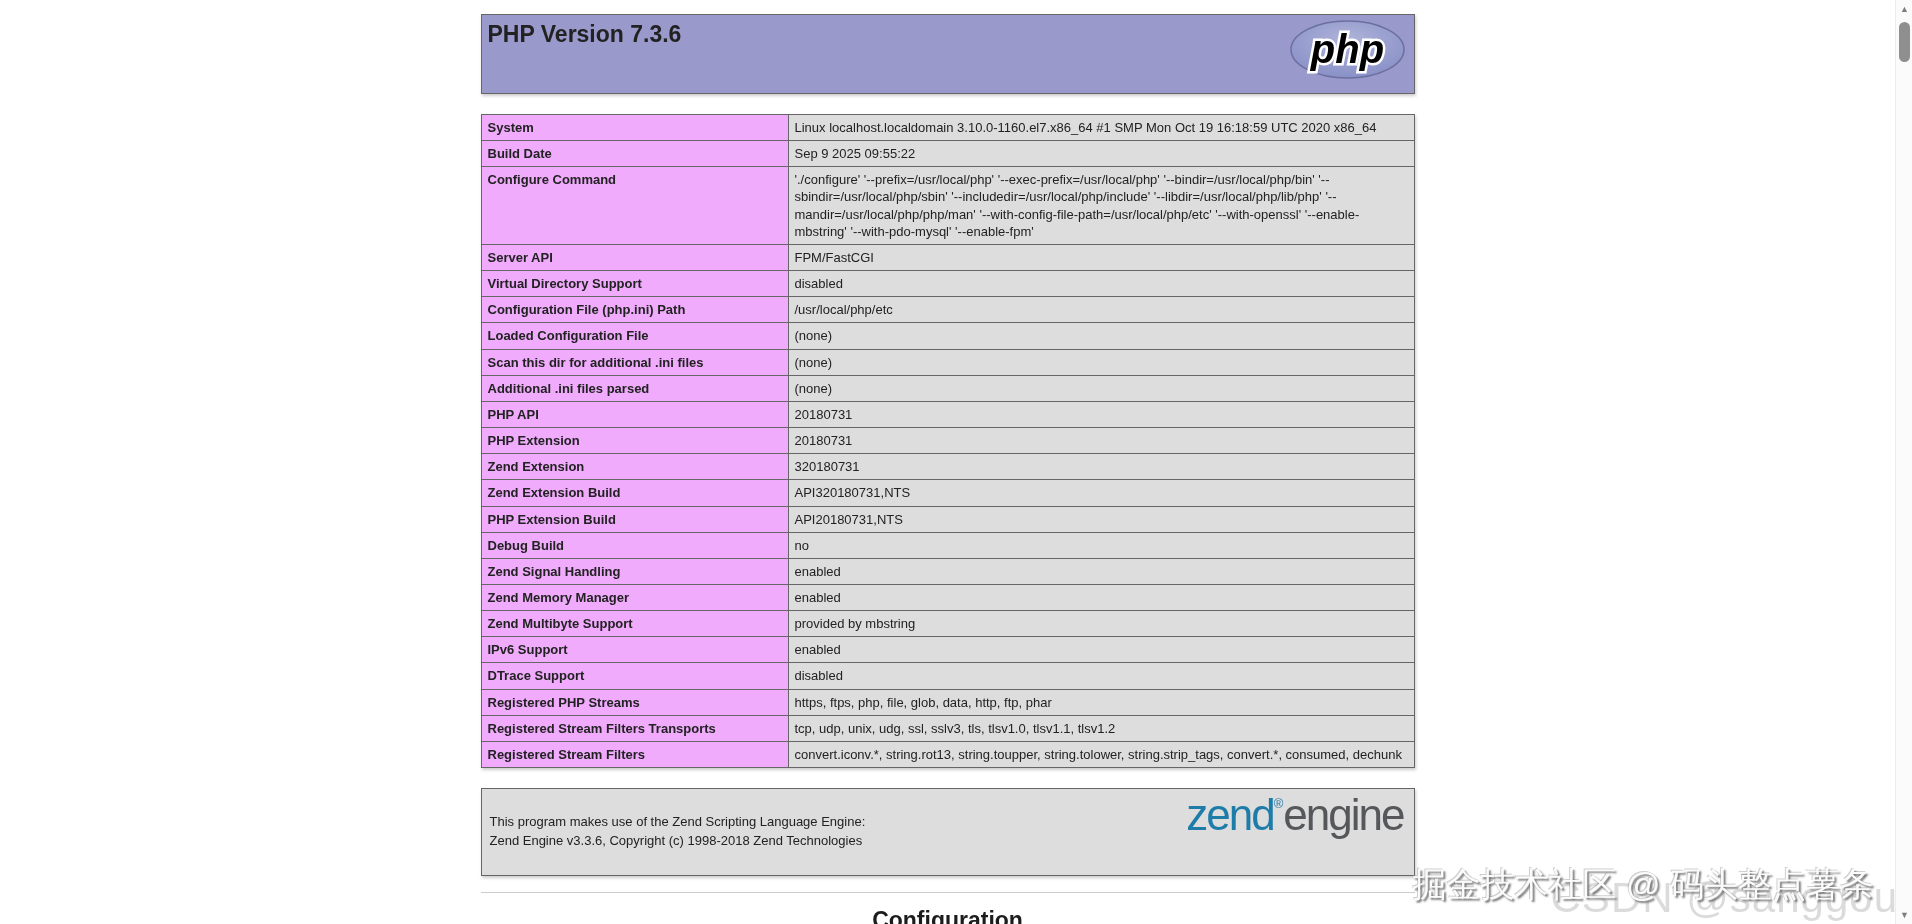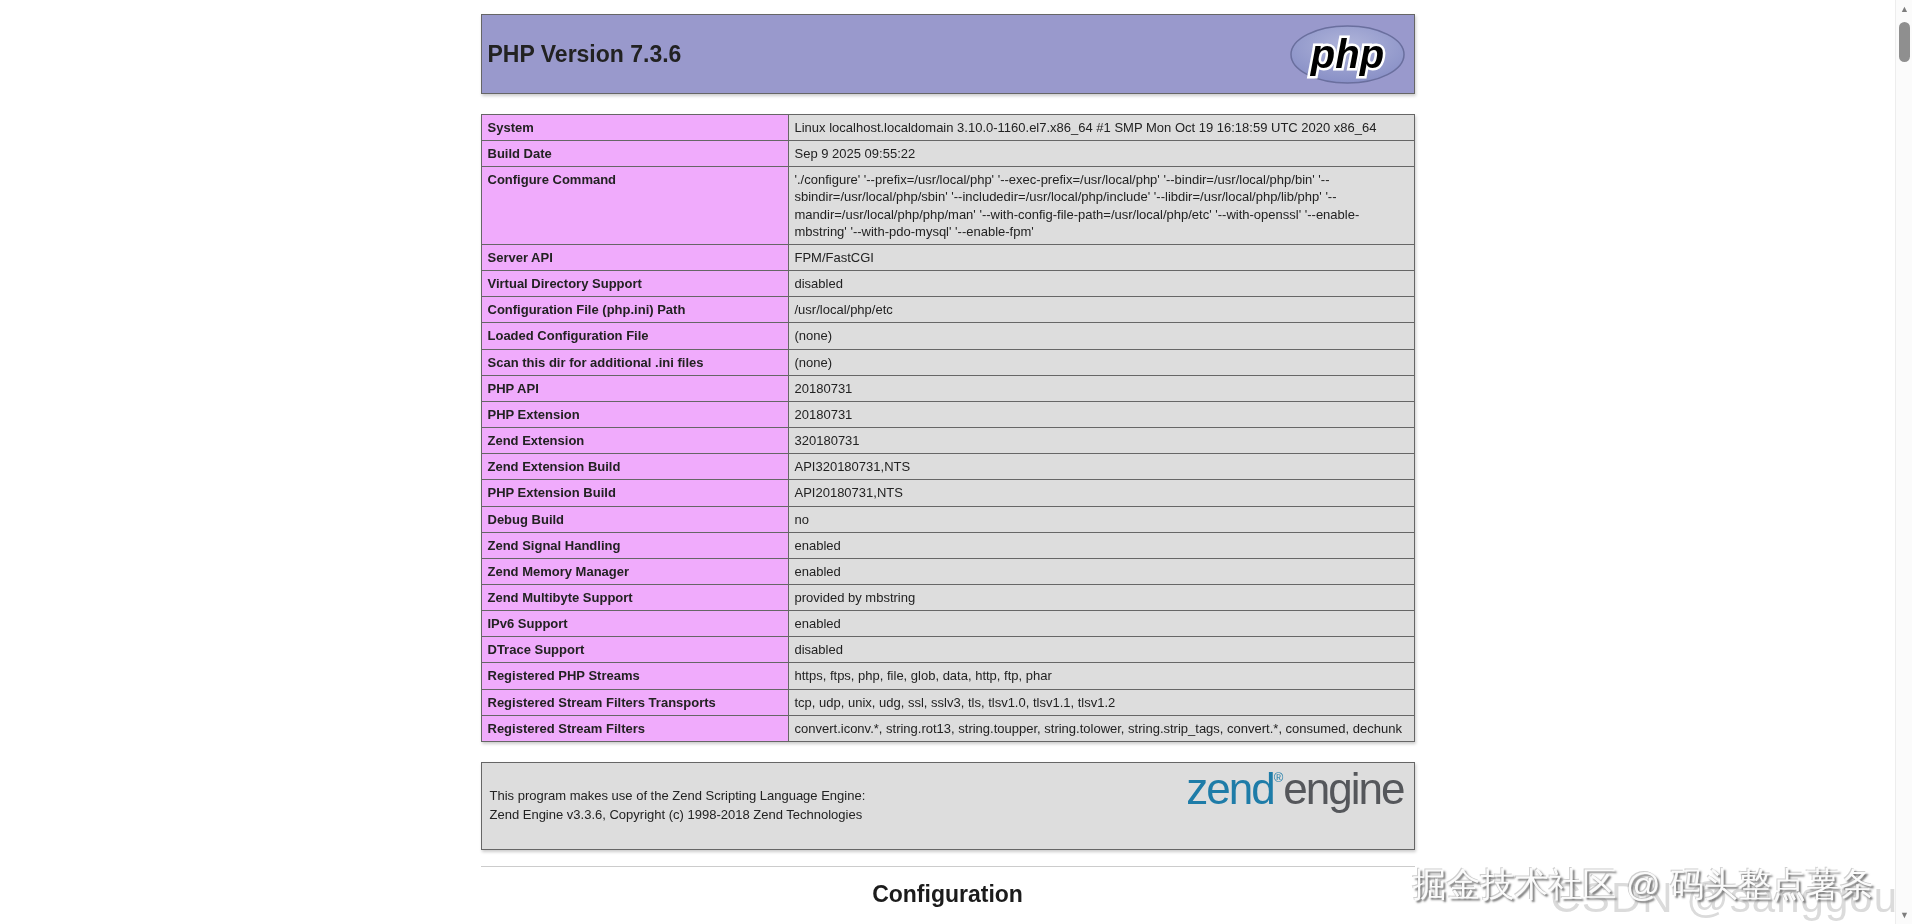--- a/index.html
+++ b/index.html
@@ -48,21 +48,21 @@
   }
   td.h {
     background-color: #9999cc;
     font-weight: bold;
     padding: 0 10px;
     height: 70px;
     vertical-align: middle;
   }
   .header-cell-inner {
     display: flex;
-    align-items: center;
+    align-items: flex-start;
     justify-content: space-between;
     height: 70px;
   }
   h1.page-h1 {
     font-size: 23px;
     margin: 0;
     color: #222222;
     font-weight: bold;
   }
   .php-logo { display: block; margin-right: 2px; }
@@ -208,20 +208,24 @@
           </tr>
         <tr>
             <td class="e">Loaded Configuration File</td>
             <td class="v">(none)</td>
           </tr>
         <tr>
             <td class="e">Scan this dir for additional .ini files</td>
             <td class="v">(none)</td>
           </tr>
         <tr>
+            <td class="e">Additional .ini files parsed</td>
+            <td class="v">(none)</td>
+          </tr>
+        <tr>
             <td class="e">PHP API</td>
             <td class="v">20180731</td>
           </tr>
         <tr>
             <td class="e">PHP Extension</td>
             <td class="v">20180731</td>
           </tr>
         <tr>
             <td class="e">Zend Extension</td>
             <td class="v">320180731</td>

